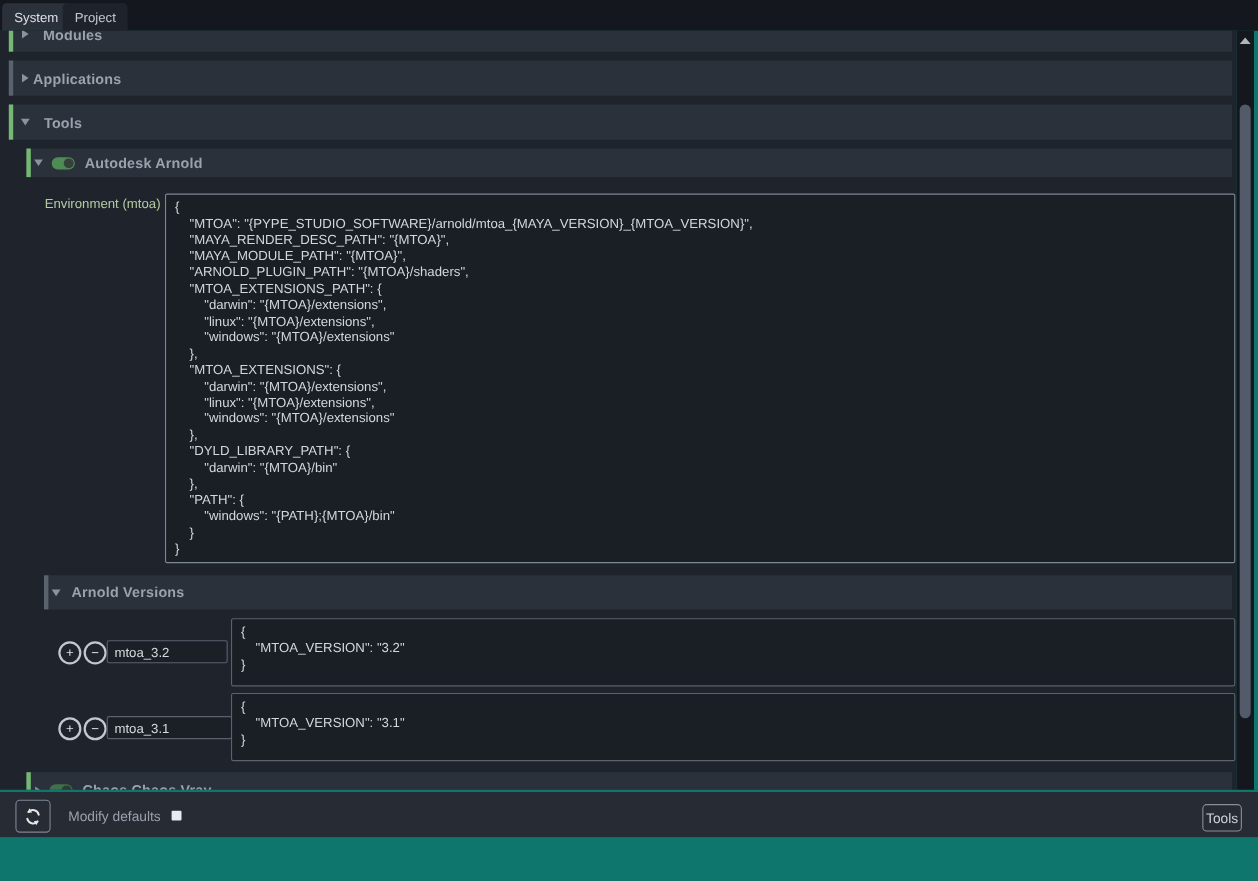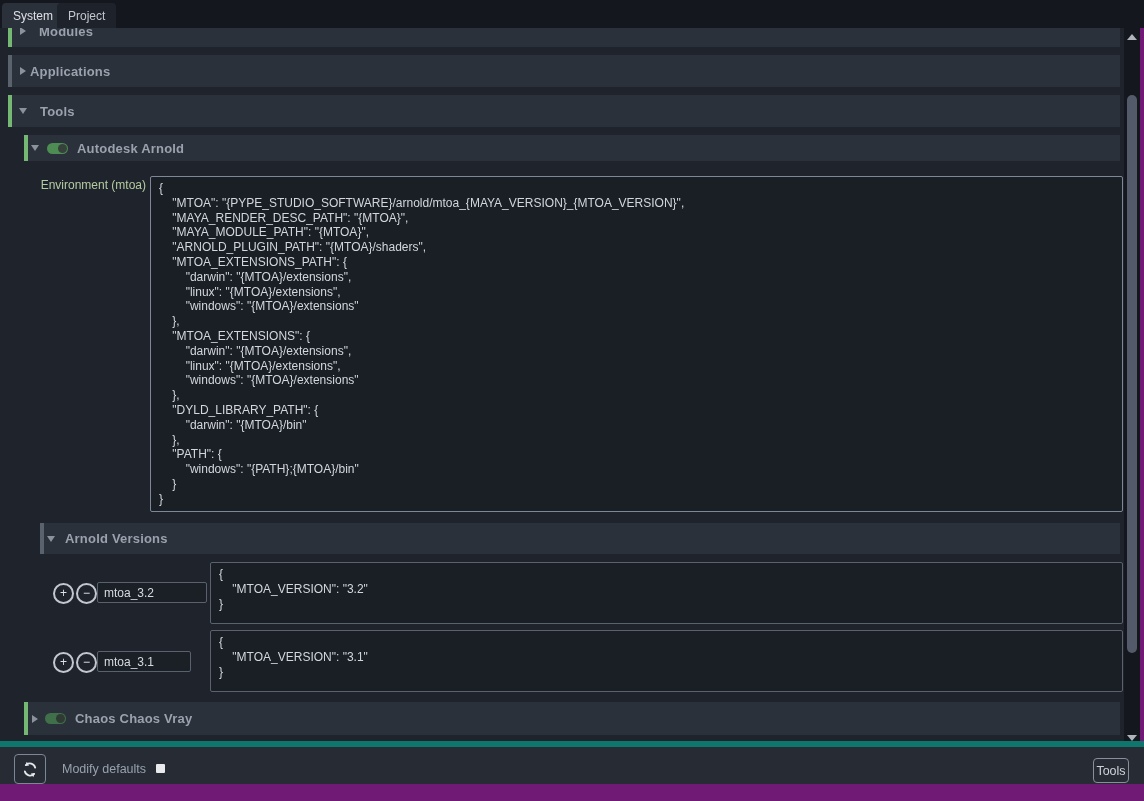--- a/index.html
+++ b/index.html
@@ -1,18 +1,18 @@
 <!DOCTYPE html>
 <html><head>
 <meta charset="utf-8">
 <style>
   html,body{margin:0;padding:0;background:#0e1014;}
   #window{
     position:relative;width:1144px;height:801px;overflow:hidden;
-    background:#701a75;font-family:"Liberation Sans",sans-serif;
+    background:#0f766e;font-family:"Liberation Sans",sans-serif;
     -webkit-font-smoothing:antialiased;
   }
   
   .tabbar{position:absolute;top:0;left:0;right:0;height:28px;background:#14171d;}
   .tab{position:absolute;top:3px;height:25px;border-radius:4px 4px 0 0;
        font-size:12px;color:#c2c7ce;display:flex;align-items:center;padding:0 11px;box-sizing:border-box;}
   .tab.active{background:#2b313b;color:#dde0e5;}
   .tab.inactive{background:#1e232b;}
   .tab.t-system{left:2px;}
   .tab.t-project{left:57px;}
@@ -54,21 +54,21 @@
   }
   
   .vscroll{position:absolute;left:1124px;top:28px;width:16px;height:719px;background:#14171d;}
   .vscroll .btn{position:absolute;left:0;width:16px;height:14px;display:flex;align-items:center;justify-content:center;}
   .vscroll .btn.up{top:2px;}
   .vscroll .btn.down{bottom:2px;}
   .tri-up{width:0;height:0;border-bottom:6px solid #b0b5bd;border-left:5px solid transparent;border-right:5px solid transparent;}
   .tri-down{width:0;height:0;border-top:6px solid #b0b5bd;border-left:5px solid transparent;border-right:5px solid transparent;}
   .thumb{position:absolute;left:3px;width:10px;border-radius:5px;background:#535b6a;top:67px;height:558px;}
   
-  .footer{position:absolute;top:741px;left:0;width:1144px;height:43px;background:#262b34;border-top:6px solid #0f766e;box-sizing:border-box;}
+  .footer{position:absolute;top:718px;left:0;width:1144px;height:43px;background:#262b34;border-top:2px solid #0f766e;box-sizing:border-box;}
   .refresh-btn{position:absolute;left:14px;top:7px;width:32px;height:30px;border:1px solid #7d8694;border-radius:4px;
     background:transparent;display:flex;align-items:center;justify-content:center;cursor:pointer;}
   .footer-label{position:absolute;left:62px;top:0;height:43px;display:flex;align-items:center;gap:10px;}
   .footer-label span.txt{font-size:12.5px;color:#99a1ad;}
   .chk{width:9px;height:9px;background:#e8eaee;border-radius:1px;display:inline-block;}
   .save-btn{position:absolute;right:15px;top:11px;width:36px;height:25px;border:1px solid #878f9d;border-radius:4px;
     background:transparent;color:#ced3da;font-size:12.5px;font-family:"Liberation Sans",sans-serif;cursor:pointer;padding:0;}
 </style>
 </head>
 <body>
@@ -163,21 +163,21 @@
     <textarea class="codebox" style="top: 534px; left: 210px; width: 913px; height: 62px;" spellcheck="false">{
     "MTOA_VERSION": "3.2"
 }</textarea>
 
     <button class="circle-btn" style="left:53px;top:624px;">
       <span>+</span>
     </button>
     <button class="circle-btn" style="left:76px;top:624px;">
       <span>−</span>
     </button>
-    <input class="txt-input" style="left: 97px; top: 623px; width: 94px;" type="text" spellcheck="false" value="mtoa_3.1">
+    <input class="txt-input" style="left: 97px; top: 623px; width: 114px;" type="text" spellcheck="false" value="mtoa_3.1">
     <textarea class="codebox" style="top: 602px; left: 210px; width: 913px; height: 62px;" spellcheck="false">{
     "MTOA_VERSION": "3.1"
 }</textarea>
 
     <div class="hdr" style="top:674px;left:24px;width:1096px;height:33px;">
       <span class="bar green"></span>
       <span class="inner">
         <span class="arr right" style="margin-left:4px;"></span>
         <span class="toggle dim" style="margin-left:7px;">
             <span class="knob"></span>

